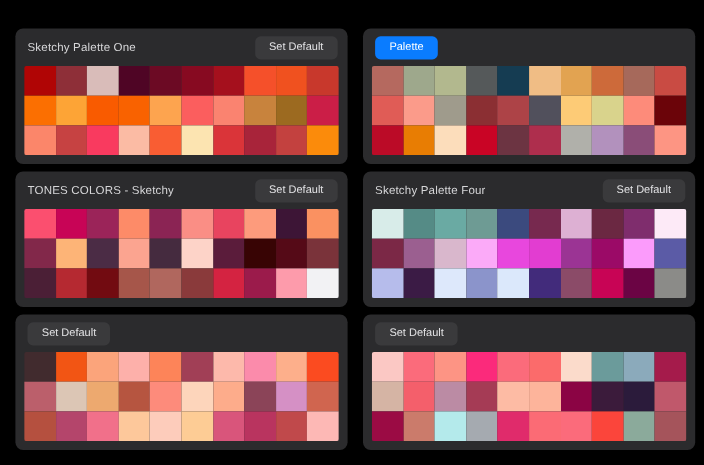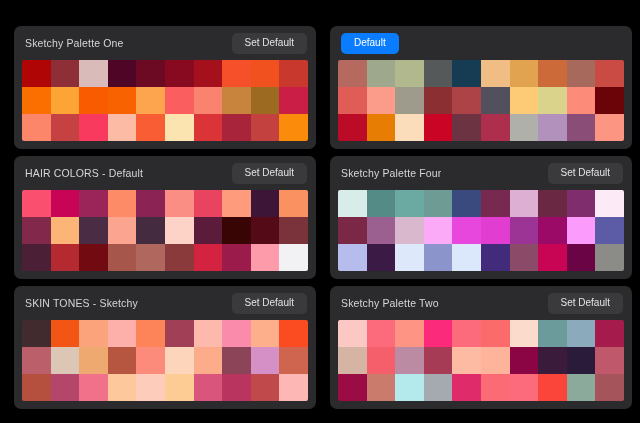--- a/index.html
+++ b/index.html
@@ -137,21 +137,21 @@
           <div class="swatch" style="background: rgb(249, 93, 51);"></div>
           <div class="swatch" style="background: rgb(252, 228, 177);"></div>
           <div class="swatch" style="background: rgb(218, 52, 57);"></div>
           <div class="swatch" style="background: rgb(168, 36, 58);"></div>
           <div class="swatch" style="background: rgb(195, 65, 63);"></div>
           <div class="swatch" style="background: rgb(251, 139, 11);"></div>
         </div>
       </div>
       <div class="panel">
         <div class="panel-header">
-          <button class="btn btn-primary">Default</button>
+          <button class="btn btn-primary">Palette</button>
         </div>
         <div class="swatch-grid">
           <div class="swatch" style="background: rgb(181, 105, 95);"></div>
           <div class="swatch" style="background: rgb(158, 168, 140);"></div>
           <div class="swatch" style="background: rgb(178, 184, 142);"></div>
           <div class="swatch" style="background: rgb(85, 89, 90);"></div>
           <div class="swatch" style="background: rgb(21, 60, 82);"></div>
           <div class="swatch" style="background: rgb(240, 189, 133);"></div>
           <div class="swatch" style="background: rgb(226, 163, 81);"></div>
           <div class="swatch" style="background: rgb(205, 106, 58);"></div>
@@ -174,21 +174,21 @@
           <div class="swatch" style="background: rgb(108, 52, 66);"></div>
           <div class="swatch" style="background: rgb(174, 46, 77);"></div>
           <div class="swatch" style="background: rgb(176, 176, 170);"></div>
           <div class="swatch" style="background: rgb(178, 145, 189);"></div>
           <div class="swatch" style="background: rgb(138, 77, 120);"></div>
           <div class="swatch" style="background: rgb(253, 149, 131);"></div>
         </div>
       </div>
       <div class="panel">
         <div class="panel-header">
-          <div class="panel-title">HAIR COLORS - Default</div>
+          <div class="panel-title">TONES COLORS - Sketchy</div>
           <button class="btn btn-secondary">Set Default</button>
         </div>
         <div class="swatch-grid">
           <div class="swatch" style="background: rgb(251, 79, 111);"></div>
           <div class="swatch" style="background: rgb(200, 4, 86);"></div>
           <div class="swatch" style="background: rgb(155, 36, 89);"></div>
           <div class="swatch" style="background: rgb(253, 139, 104);"></div>
           <div class="swatch" style="background: rgb(139, 36, 84);"></div>
           <div class="swatch" style="background: rgb(250, 142, 133);"></div>
           <div class="swatch" style="background: rgb(232, 68, 95);"></div>
@@ -250,21 +250,20 @@
           <div class="swatch" style="background: rgb(219, 232, 251);"></div>
           <div class="swatch" style="background: rgb(66, 43, 123);"></div>
           <div class="swatch" style="background: rgb(139, 75, 104);"></div>
           <div class="swatch" style="background: rgb(200, 4, 85);"></div>
           <div class="swatch" style="background: rgb(107, 4, 68);"></div>
           <div class="swatch" style="background: rgb(139, 139, 136);"></div>
         </div>
       </div>
       <div class="panel">
         <div class="panel-header">
-          <div class="panel-title">SKIN TONES - Sketchy</div>
           <button class="btn btn-secondary">Set Default</button>
         </div>
         <div class="swatch-grid">
           <div class="swatch" style="background: rgb(65, 43, 46);"></div>
           <div class="swatch" style="background: rgb(242, 85, 20);"></div>
           <div class="swatch" style="background: rgb(251, 164, 123);"></div>
           <div class="swatch" style="background: rgb(253, 176, 170);"></div>
           <div class="swatch" style="background: rgb(253, 132, 89);"></div>
           <div class="swatch" style="background: rgb(161, 63, 86);"></div>
           <div class="swatch" style="background: rgb(253, 185, 171);"></div>
@@ -288,21 +287,20 @@
           <div class="swatch" style="background: rgb(253, 204, 187);"></div>
           <div class="swatch" style="background: rgb(253, 204, 149);"></div>
           <div class="swatch" style="background: rgb(217, 85, 123);"></div>
           <div class="swatch" style="background: rgb(185, 52, 95);"></div>
           <div class="swatch" style="background: rgb(192, 73, 75);"></div>
           <div class="swatch" style="background: rgb(253, 184, 181);"></div>
         </div>
       </div>
       <div class="panel">
         <div class="panel-header">
-          <div class="panel-title">Sketchy Palette Two</div>
           <button class="btn btn-secondary">Set Default</button>
         </div>
         <div class="swatch-grid">
           <div class="swatch" style="background: rgb(251, 200, 196);"></div>
           <div class="swatch" style="background: rgb(251, 107, 123);"></div>
           <div class="swatch" style="background: rgb(253, 148, 132);"></div>
           <div class="swatch" style="background: rgb(251, 42, 123);"></div>
           <div class="swatch" style="background: rgb(251, 107, 123);"></div>
           <div class="swatch" style="background: rgb(251, 107, 107);"></div>
           <div class="swatch" style="background: rgb(251, 219, 203);"></div>

